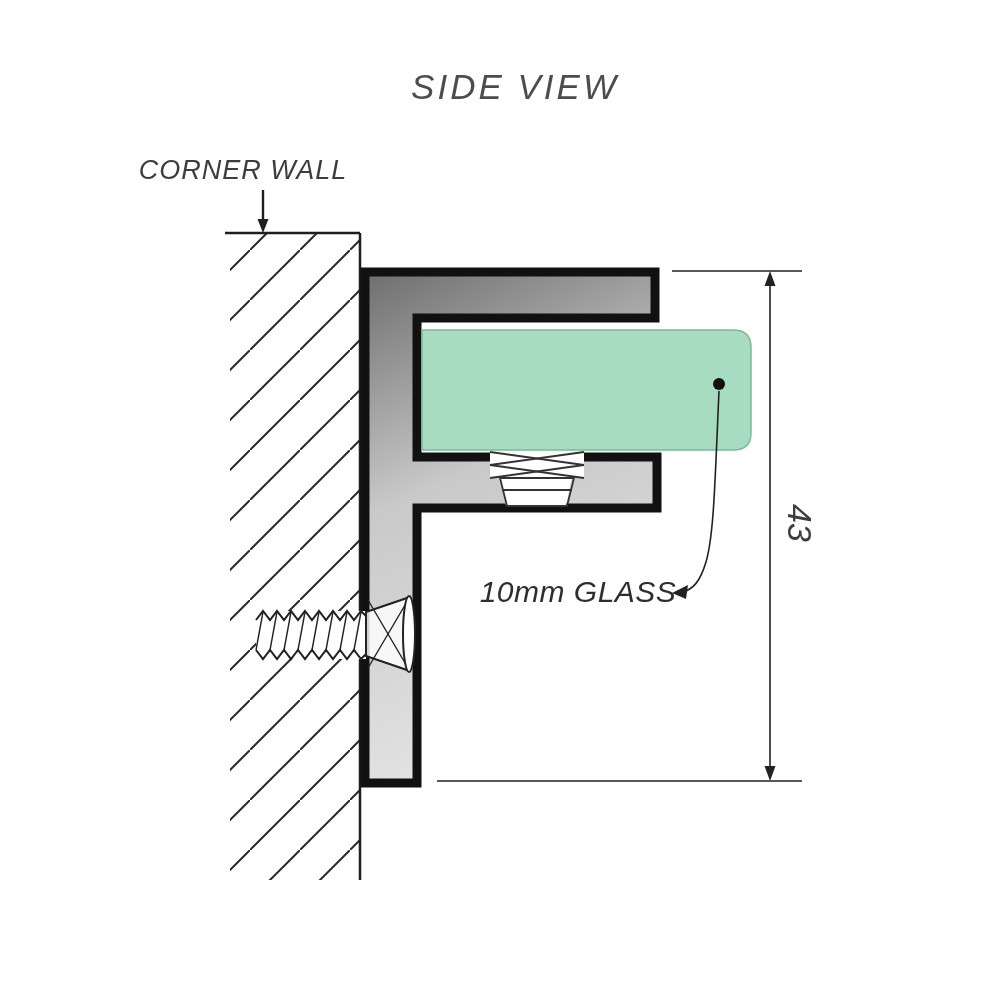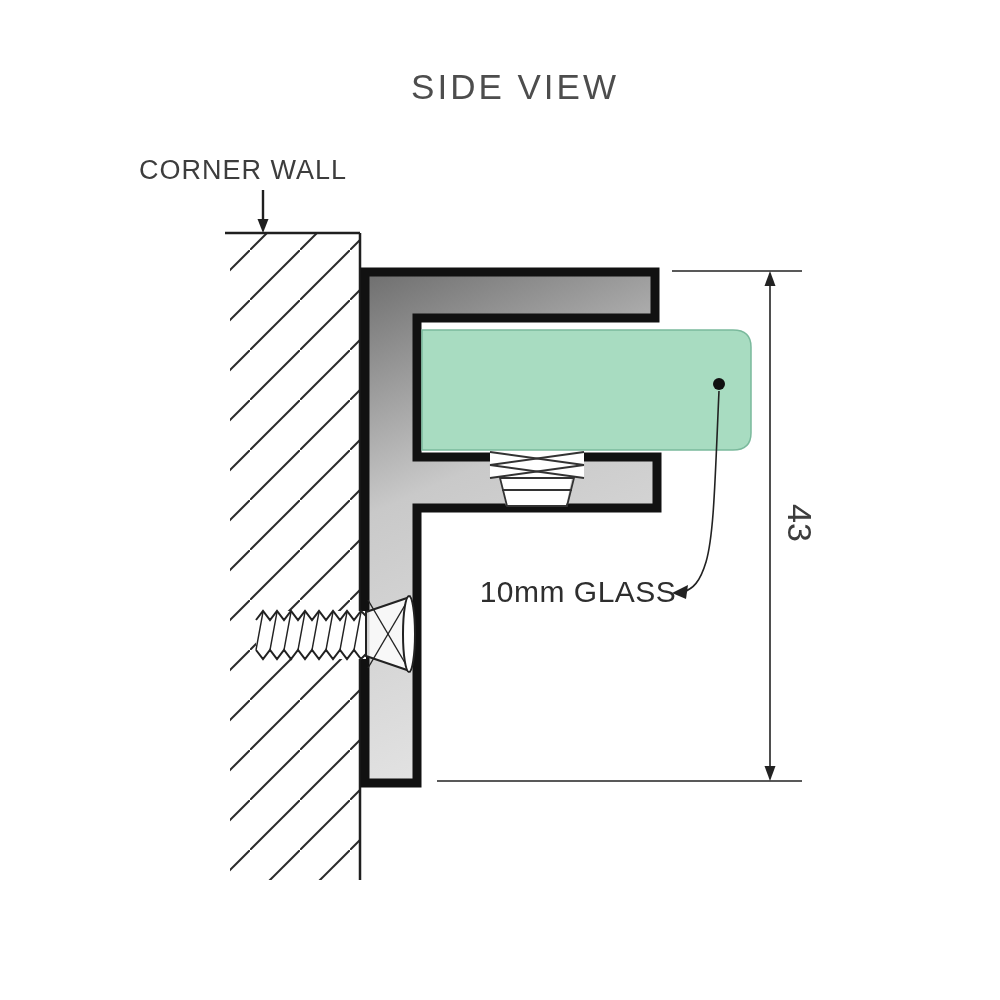--- a/index.html
+++ b/index.html
@@ -9,20 +9,21 @@
     width: 1000px;
     height: 1000px;
     font-family: "Liberation Sans", "DejaVu Sans", sans-serif;
   }
   #canvas {
     position: relative;
     width: 852px;
     height: 1000px;
     background: #ffffff;
     overflow: hidden;
+    font-style: italic;
   }
   svg { display: block; }
   .title-text {
     font-size: 35px;
     letter-spacing: 3px;
     fill: #4d4d4d;
   }
   .label-text {
     font-size: 27px;
     letter-spacing: 1px;

